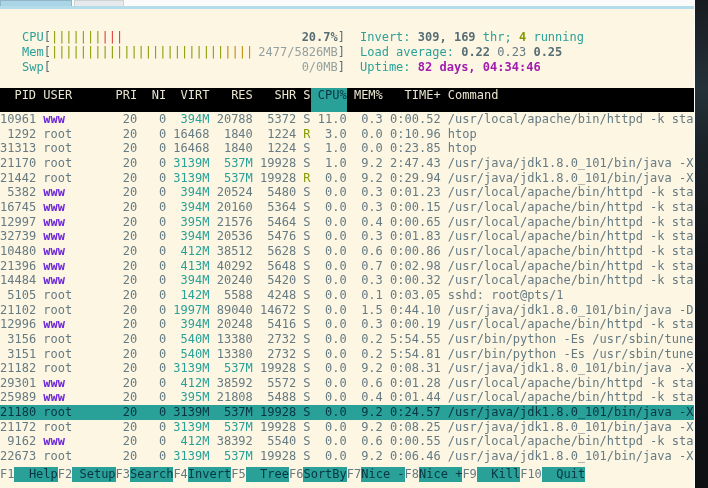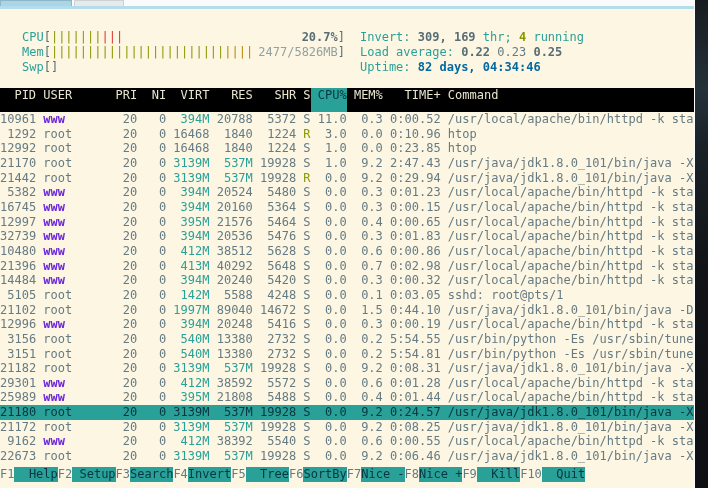--- a/index.html
+++ b/index.html
@@ -31,21 +31,21 @@
   .m-bars span { letter-spacing:0; }
   .b-g { color:#859900; }
   .b-r { color:#dc322f; }
   .b-y { color:#b58900; }
   .m-value { color:#93a1a1; }
   .m-value.strong { color:#586e75; font-weight:bold; }
 
   .stats { padding-left:15px; }
   .stat-line { height:15px; white-space:pre; }
   .t  { color:#2aa198; }
-  .tb { color:#0369a1; font-weight:bold; }
+  .tb { color:#a21caf; font-weight:bold; }
   .b  { color:#586e75; font-weight:bold; }
   .gb { color:#859900; font-weight:bold; }
   .n  { color:#657b83; }
 
   
   .thead { display:flex; background:#000000; color:#e8e4cf; height:24px; line-height:15px; white-space:pre; margin-top:13px; overflow:hidden; }
   .thead .sort { background:#2aa198; color:#073642; }
   .prow { display:flex; height:14.66px; line-height:14.66px; white-space:pre; overflow:hidden; }
   .prow.selected { background:#2aa198; }
   .prow.selected span { color:#073642 !important; font-weight:normal; }
@@ -88,36 +88,36 @@
 
     <div class="meters">
       <div class="meters-left">
         <div class="meter">
           <span class="m-label">CPU</span><span class="m-brk">[</span><span class="m-bar"><span class="m-bars"><span class="b-g">|||||||</span><span class="b-r">|||</span></span><span class="m-value strong">20.7%</span></span><span class="m-brk">]</span>
         </div>
         <div class="meter">
           <span class="m-label">Mem</span><span class="m-brk">[</span><span class="m-bar"><span class="m-bars"><span class="b-g">||||||||||||||||||||||||</span><span class="b-y">||||</span></span><span class="m-value">2477/5826MB</span></span><span class="m-brk">]</span>
         </div>
         <div class="meter">
-          <span class="m-label">Swp</span><span class="m-brk">[</span><span class="m-brk">]</span>
+          <span class="m-label">Swp</span><span class="m-brk">[</span><span class="m-bar"><span class="m-bars"></span><span class="m-value">0/0MB</span></span><span class="m-brk">]</span>
         </div>
       </div>
       <div class="stats">
         <div class="stat-line"><span class="t">Invert: </span><span class="b">309, </span><span class="b">169 </span><span class="t">thr; </span><span class="gb">4 </span><span class="t">running</span></div>
         <div class="stat-line"><span class="t">Load average: </span><span class="b">0.22 </span><span class="n">0.23 </span><span class="b">0.25</span></div>
         <div class="stat-line"><span class="t">Uptime: </span><span class="tb">82 days, 04:34:46</span></div>
       </div>
     </div>
 
     <div class="thead" id="thead"><span class="c-pid">PID</span><span class="c-user">USER</span><span class="c-pri">PRI</span><span class="c-ni">NI</span><span class="c-virt">VIRT</span><span class="c-res">RES</span><span class="c-shr">SHR</span><span class="c-s">S</span><span class="c-cpu sort">CPU%</span><span class="c-mem">MEM%</span><span class="c-time">TIME+</span><span class="c-cmd">Command</span></div>
 
     <div id="rows">
         <div class="prow"><span class="c-pid">10961</span><span class="c-user bold-user">www</span><span class="c-pri">20</span><span class="c-ni">0</span><span class="c-virt teal">394M</span><span class="c-res">20788</span><span class="c-shr">5372</span><span class="c-s">S</span><span class="c-cpu">11.0</span><span class="c-mem">0.3</span><span class="c-time">0:00.52</span><span class="c-cmd">/usr/local/apache/bin/httpd -k star</span></div>
         <div class="prow"><span class="c-pid">1292</span><span class="c-user">root</span><span class="c-pri">20</span><span class="c-ni">0</span><span class="c-virt">16468</span><span class="c-res">1840</span><span class="c-shr">1224</span><span class="c-s green">R</span><span class="c-cpu">3.0</span><span class="c-mem">0.0</span><span class="c-time">0:10.96</span><span class="c-cmd">htop</span></div>
-        <div class="prow"><span class="c-pid">12992</span><span class="c-user">root</span><span class="c-pri">20</span><span class="c-ni">0</span><span class="c-virt">16468</span><span class="c-res">1840</span><span class="c-shr">1224</span><span class="c-s">S</span><span class="c-cpu">1.0</span><span class="c-mem">0.0</span><span class="c-time">0:23.85</span><span class="c-cmd">htop</span></div>
+        <div class="prow"><span class="c-pid">31313</span><span class="c-user">root</span><span class="c-pri">20</span><span class="c-ni">0</span><span class="c-virt">16468</span><span class="c-res">1840</span><span class="c-shr">1224</span><span class="c-s">S</span><span class="c-cpu">1.0</span><span class="c-mem">0.0</span><span class="c-time">0:23.85</span><span class="c-cmd">htop</span></div>
         <div class="prow"><span class="c-pid">21170</span><span class="c-user">root</span><span class="c-pri">20</span><span class="c-ni">0</span><span class="c-virt teal">3139M</span><span class="c-res teal">537M</span><span class="c-shr">19928</span><span class="c-s">S</span><span class="c-cpu">1.0</span><span class="c-mem">9.2</span><span class="c-time">2:47.43</span><span class="c-cmd">/usr/java/jdk1.8.0_101/bin/java -Xm</span></div>
         <div class="prow"><span class="c-pid">21442</span><span class="c-user">root</span><span class="c-pri">20</span><span class="c-ni">0</span><span class="c-virt teal">3139M</span><span class="c-res teal">537M</span><span class="c-shr">19928</span><span class="c-s green">R</span><span class="c-cpu">0.0</span><span class="c-mem">9.2</span><span class="c-time">0:29.94</span><span class="c-cmd">/usr/java/jdk1.8.0_101/bin/java -Xm</span></div>
         <div class="prow"><span class="c-pid">5382</span><span class="c-user bold-user">www</span><span class="c-pri">20</span><span class="c-ni">0</span><span class="c-virt teal">394M</span><span class="c-res">20524</span><span class="c-shr">5480</span><span class="c-s">S</span><span class="c-cpu">0.0</span><span class="c-mem">0.3</span><span class="c-time">0:01.23</span><span class="c-cmd">/usr/local/apache/bin/httpd -k star</span></div>
         <div class="prow"><span class="c-pid">16745</span><span class="c-user bold-user">www</span><span class="c-pri">20</span><span class="c-ni">0</span><span class="c-virt teal">394M</span><span class="c-res">20160</span><span class="c-shr">5364</span><span class="c-s">S</span><span class="c-cpu">0.0</span><span class="c-mem">0.3</span><span class="c-time">0:00.15</span><span class="c-cmd">/usr/local/apache/bin/httpd -k star</span></div>
         <div class="prow"><span class="c-pid">12997</span><span class="c-user bold-user">www</span><span class="c-pri">20</span><span class="c-ni">0</span><span class="c-virt teal">395M</span><span class="c-res">21576</span><span class="c-shr">5464</span><span class="c-s">S</span><span class="c-cpu">0.0</span><span class="c-mem">0.4</span><span class="c-time">0:00.65</span><span class="c-cmd">/usr/local/apache/bin/httpd -k star</span></div>
         <div class="prow"><span class="c-pid">32739</span><span class="c-user bold-user">www</span><span class="c-pri">20</span><span class="c-ni">0</span><span class="c-virt teal">394M</span><span class="c-res">20536</span><span class="c-shr">5476</span><span class="c-s">S</span><span class="c-cpu">0.0</span><span class="c-mem">0.3</span><span class="c-time">0:01.83</span><span class="c-cmd">/usr/local/apache/bin/httpd -k star</span></div>
         <div class="prow"><span class="c-pid">10480</span><span class="c-user bold-user">www</span><span class="c-pri">20</span><span class="c-ni">0</span><span class="c-virt teal">412M</span><span class="c-res">38512</span><span class="c-shr">5628</span><span class="c-s">S</span><span class="c-cpu">0.0</span><span class="c-mem">0.6</span><span class="c-time">0:00.86</span><span class="c-cmd">/usr/local/apache/bin/httpd -k star</span></div>
         <div class="prow"><span class="c-pid">21396</span><span class="c-user bold-user">www</span><span class="c-pri">20</span><span class="c-ni">0</span><span class="c-virt teal">413M</span><span class="c-res">40292</span><span class="c-shr">5648</span><span class="c-s">S</span><span class="c-cpu">0.0</span><span class="c-mem">0.7</span><span class="c-time">0:02.98</span><span class="c-cmd">/usr/local/apache/bin/httpd -k star</span></div>
         <div class="prow"><span class="c-pid">14484</span><span class="c-user bold-user">www</span><span class="c-pri">20</span><span class="c-ni">0</span><span class="c-virt teal">394M</span><span class="c-res">20240</span><span class="c-shr">5420</span><span class="c-s">S</span><span class="c-cpu">0.0</span><span class="c-mem">0.3</span><span class="c-time">0:00.32</span><span class="c-cmd">/usr/local/apache/bin/httpd -k star</span></div>
         <div class="prow"><span class="c-pid">5105</span><span class="c-user">root</span><span class="c-pri">20</span><span class="c-ni">0</span><span class="c-virt teal">142M</span><span class="c-res">5588</span><span class="c-shr">4248</span><span class="c-s">S</span><span class="c-cpu">0.0</span><span class="c-mem">0.1</span><span class="c-time">0:03.05</span><span class="c-cmd">sshd: root@pts/1</span></div>

